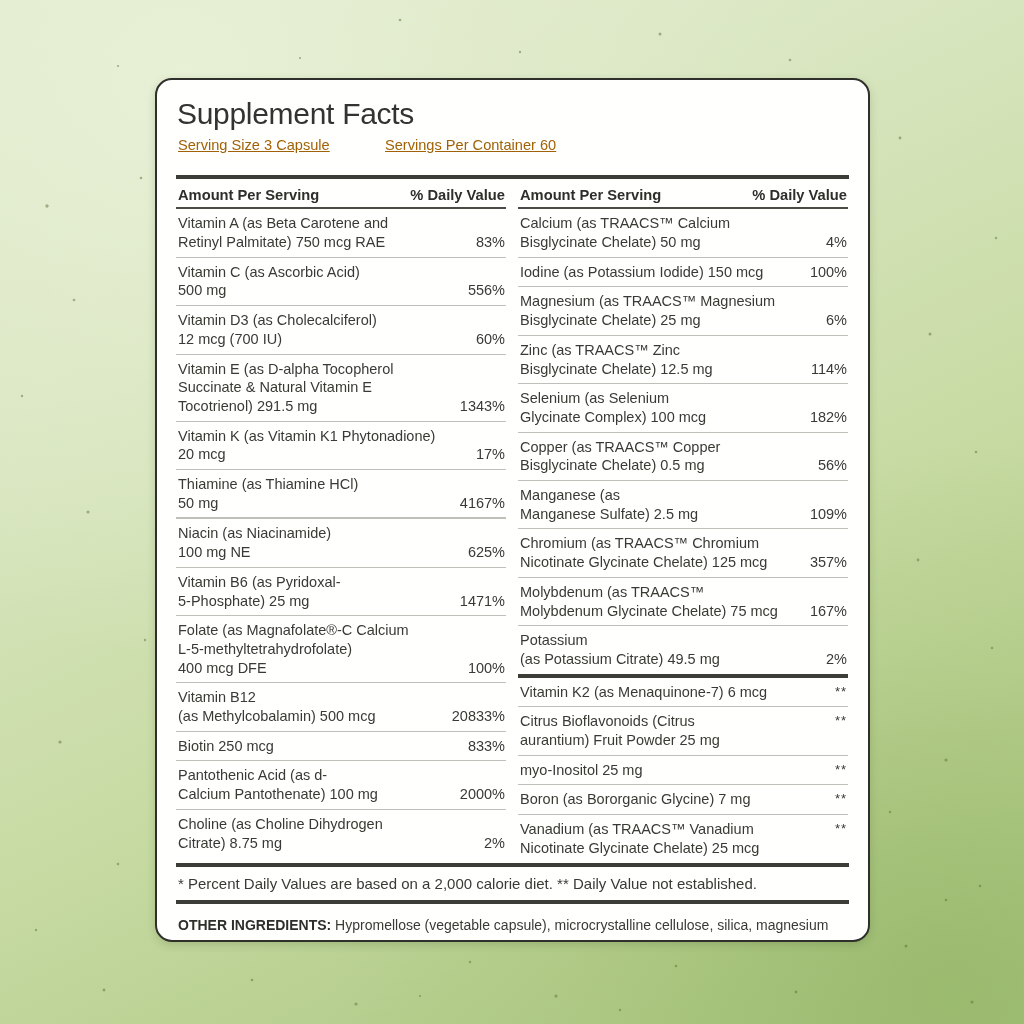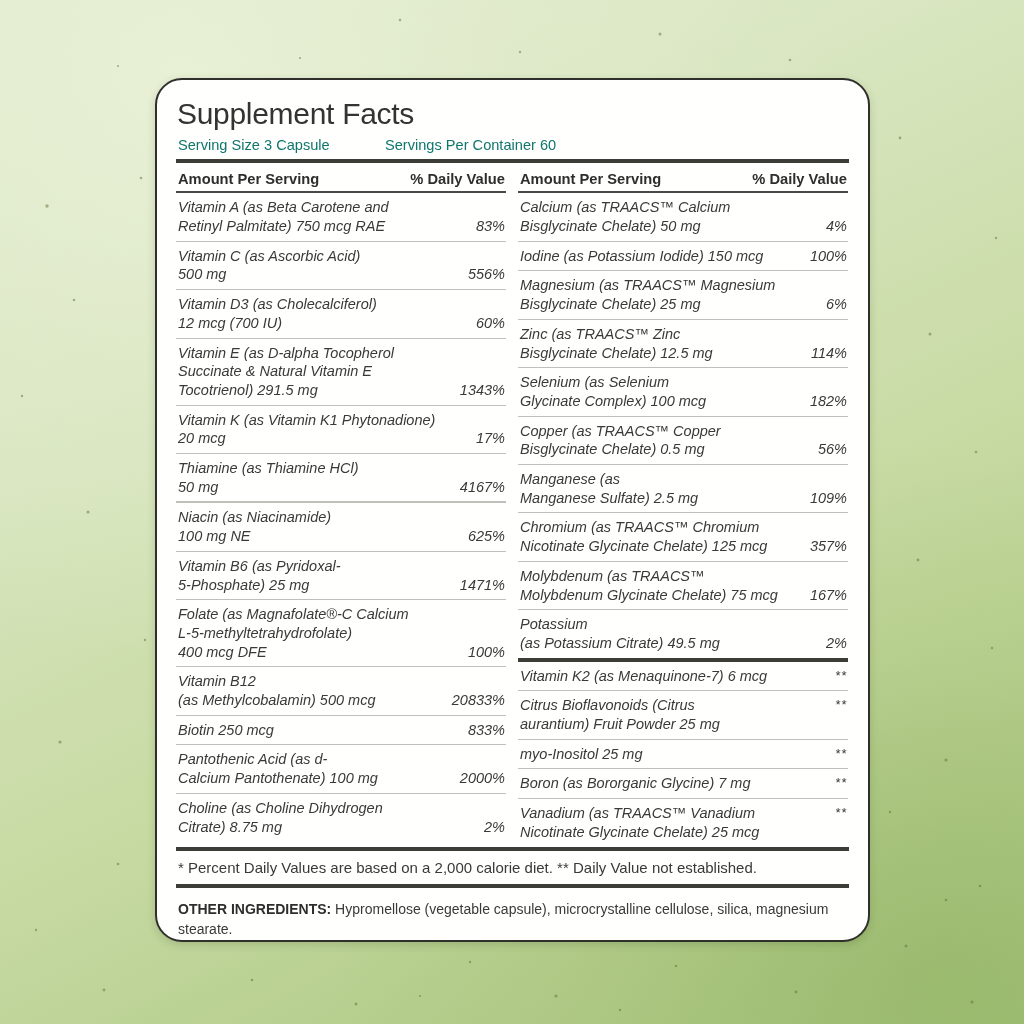--- a/index.html
+++ b/index.html
@@ -25,34 +25,34 @@
   }
   #speckles { position:absolute; inset:0; }
 
   
   #panel {
     position:absolute;
     left:155px; top:78px;
     width:715px; height:864px;
     background:#fffffe;
     border:2px solid #2f2f2c;
-    border-radius:27px;
+    border-radius:17px;
     box-shadow:0 3px 9px rgba(60,80,40,0.20);
     overflow:hidden;
   }
   #panel-inner { padding:18px 19px 0 19px; }
 
   
   .title {
     font-size:30px; font-weight:400; letter-spacing:-0.3px;
     color:#33332f; line-height:1.06; padding-left:1px;
   }
   .serving-line {
-    display:flex; font-size:14.6px; color:#0f766e;
-    padding:7px 0 5px 2px; line-height:1.2;
+    display:flex; font-size:14.6px; color:#a16207;
+    padding:7px 0 21px 2px; line-height:1.2;text-decoration:underline;
   }
   .serving-line .ss { width:207px; flex:none; }
 
   .rule-thick  { height:4px; background:#3d3d38; }
   .rule-med    { height:2px; background:#4a4a44; }
   .rule-thin   { height:1px; background:#c0c0ba; }
 
   
   #columns { display:flex; gap:12px; padding-top:4px; }
   .col { width:330px; flex:none; }
@@ -60,21 +60,21 @@
   .col-head {
     display:flex; justify-content:space-between; align-items:baseline;
     font-size:14.7px; font-weight:bold; color:#2e2e2a;
     padding:4px 1px 4px 2px;
   }
 
   .rows { }
 
   .row {
     display:flex; align-items:flex-end; justify-content:flex-end;
-    padding:5px 1px 5px 2px; gap:17px;font-style:italic;
+    padding:5px 1px 5px 2px; gap:17px;
   }
   .row.top-align { align-items:flex-start; }
   .row .nm {
     font-size:14.5px; color:#3a3a35; line-height:1.29;
     white-space:pre-line; flex:1 1 auto;
   }
   .row .dv {
     font-size:14.5px; color:#3a3a35; line-height:1.29;
     white-space:nowrap; flex:none; text-align:right;
   }

